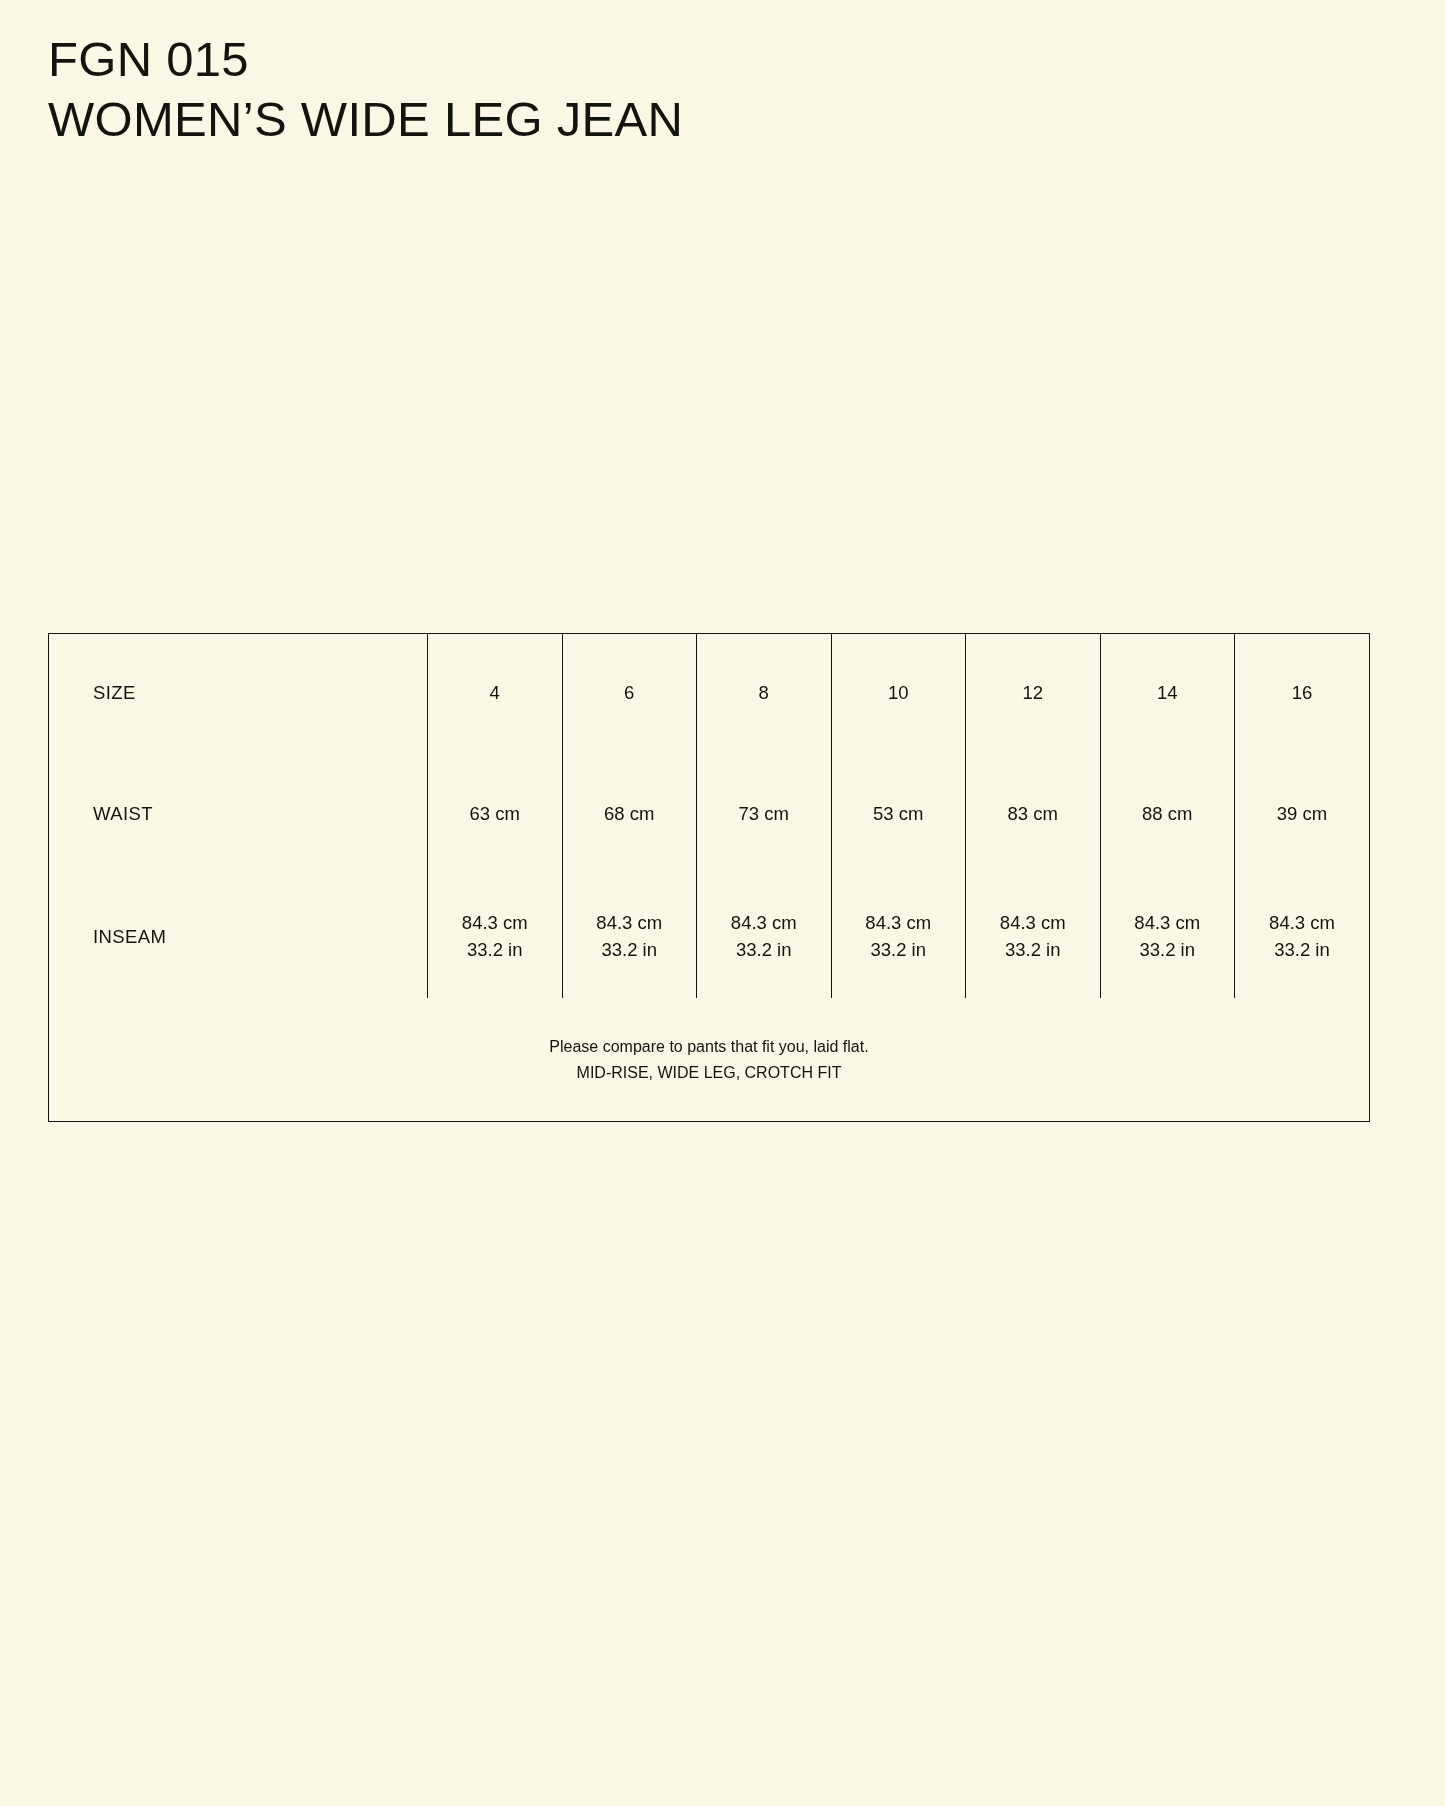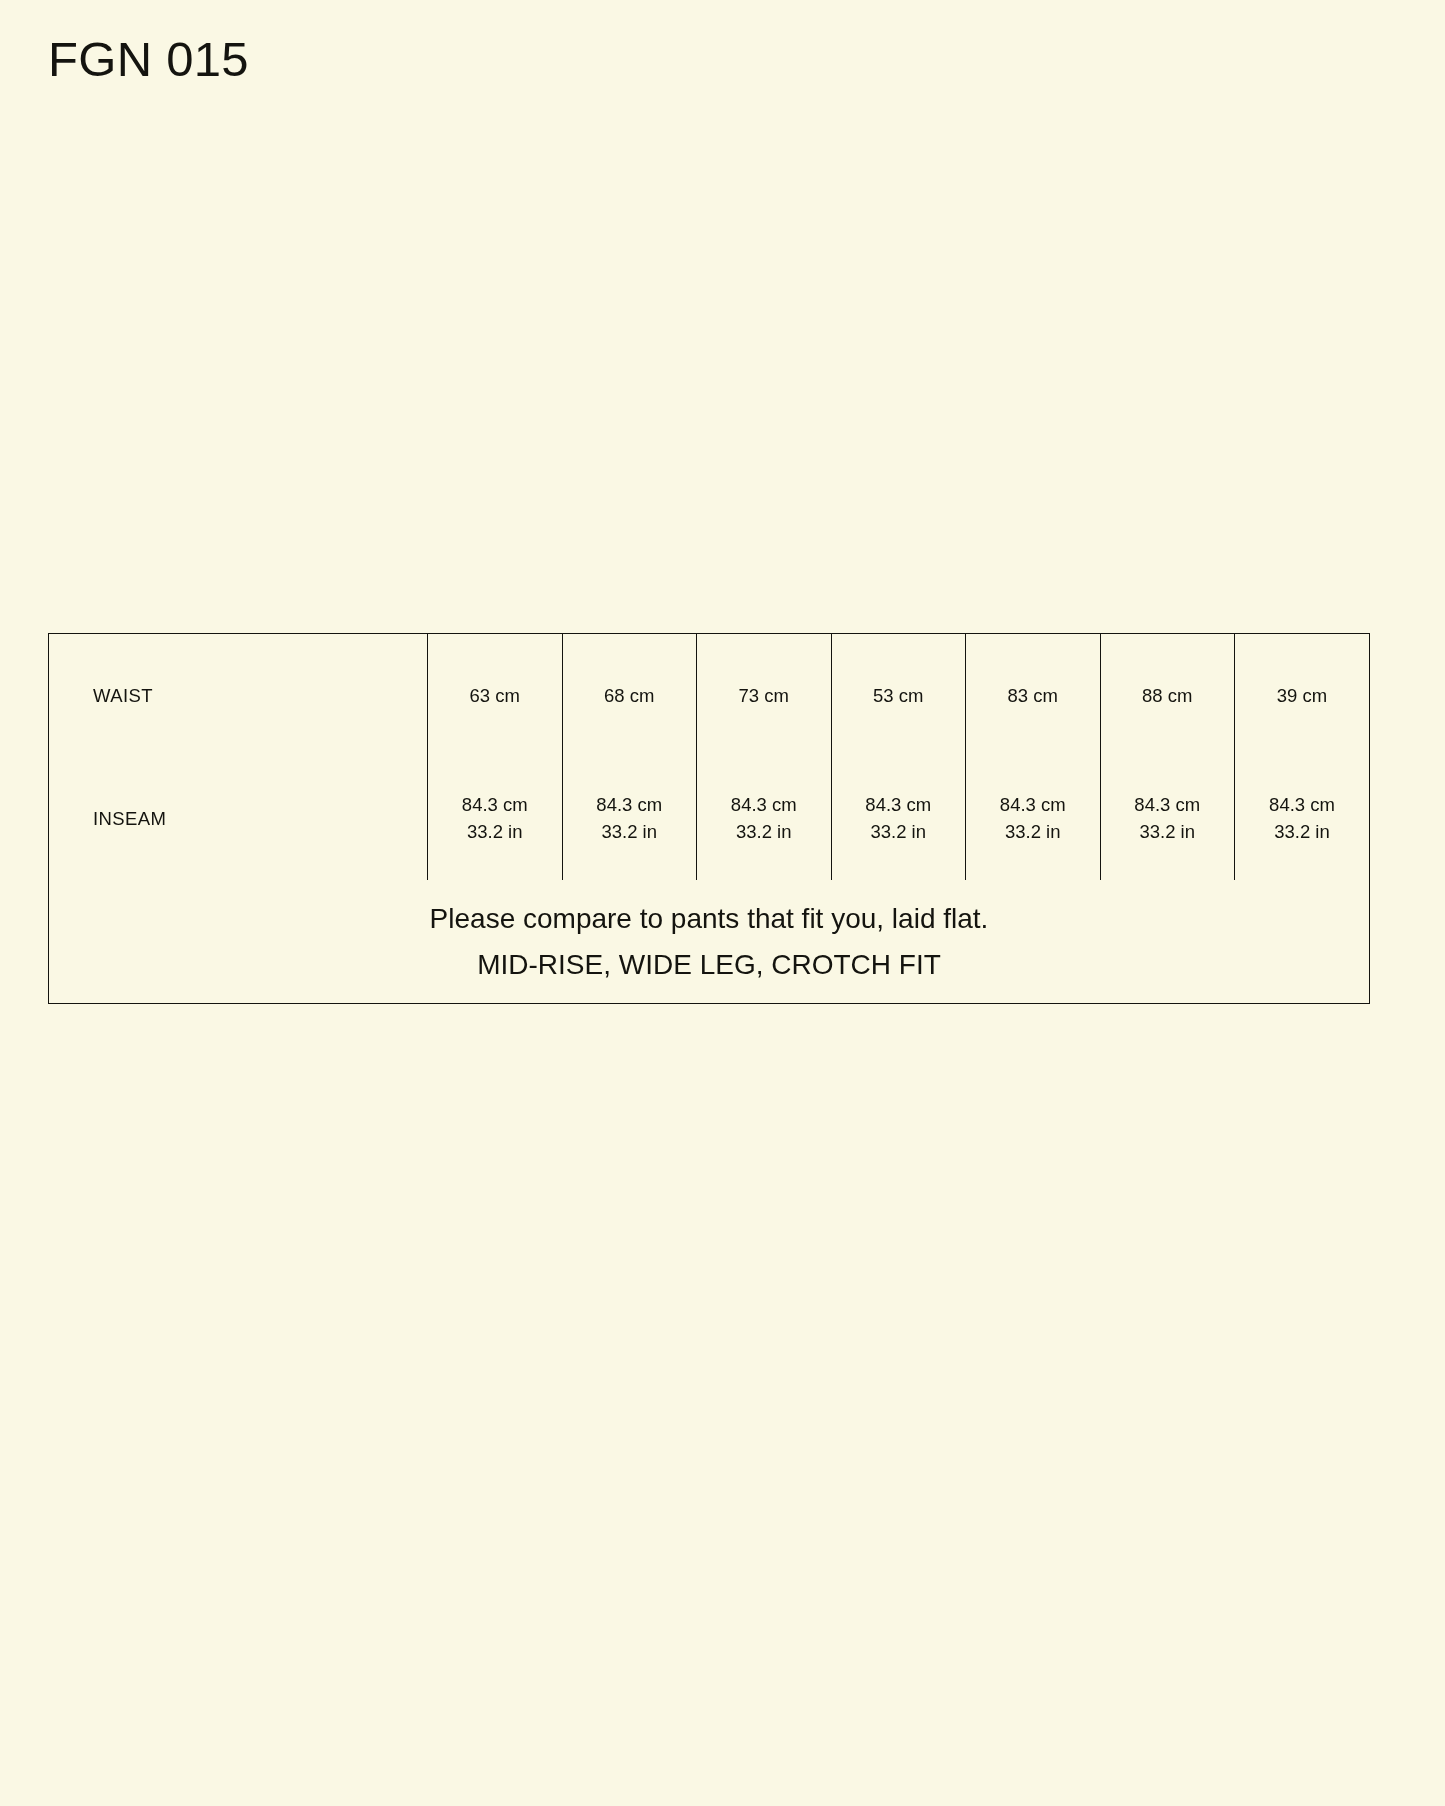--- a/index.html
+++ b/index.html
@@ -70,39 +70,50 @@
     line-height: 1.45;
   }
   .note-row td {
     border-top: 1.5px solid #14140f;
     height: 405px;
     vertical-align: middle;
     text-align: center;
     padding: 0;
   }
   .note {
-    font-size: 28px;
+    font-size: 16px;
     line-height: 1.62;
   }
   .note div {
     white-space: nowrap;
   }
 </style>
 </head>
 <body>
 
 <div class="page">
 
   <div class="header">
     <div class="line">FGN 015</div>
+    <div class="line">WOMEN’S WIDE LEG JEAN</div>
   </div>
 
   <div class="table-wrap">
     <table class="size-table">
       <tbody>
+        <tr class="header-row">
+          <td class="rowlabel">SIZE</td>
+          <td class="datacell">4</td>
+          <td class="datacell">6</td>
+          <td class="datacell">8</td>
+          <td class="datacell">10</td>
+          <td class="datacell">12</td>
+          <td class="datacell">14</td>
+          <td class="datacell">16</td>
+        </tr>
 
         <tr>
           <td class="rowlabel">WAIST</td>
           <td class="datacell">63 cm</td>
           <td class="datacell">68 cm</td>
           <td class="datacell">73 cm</td>
           <td class="datacell">53 cm</td>
           <td class="datacell">83 cm</td>
           <td class="datacell">88 cm</td>
           <td class="datacell">39 cm</td>

